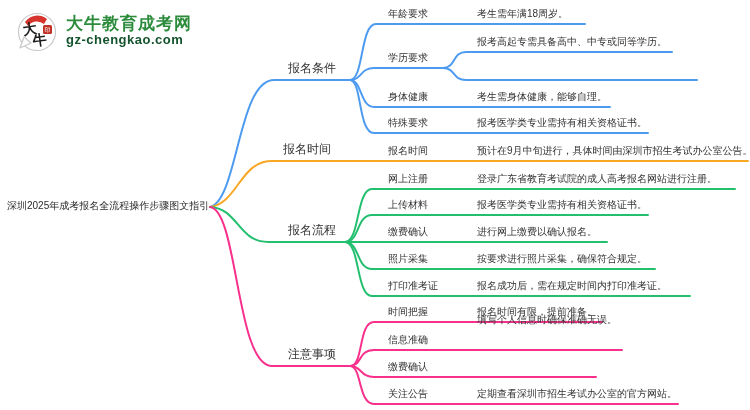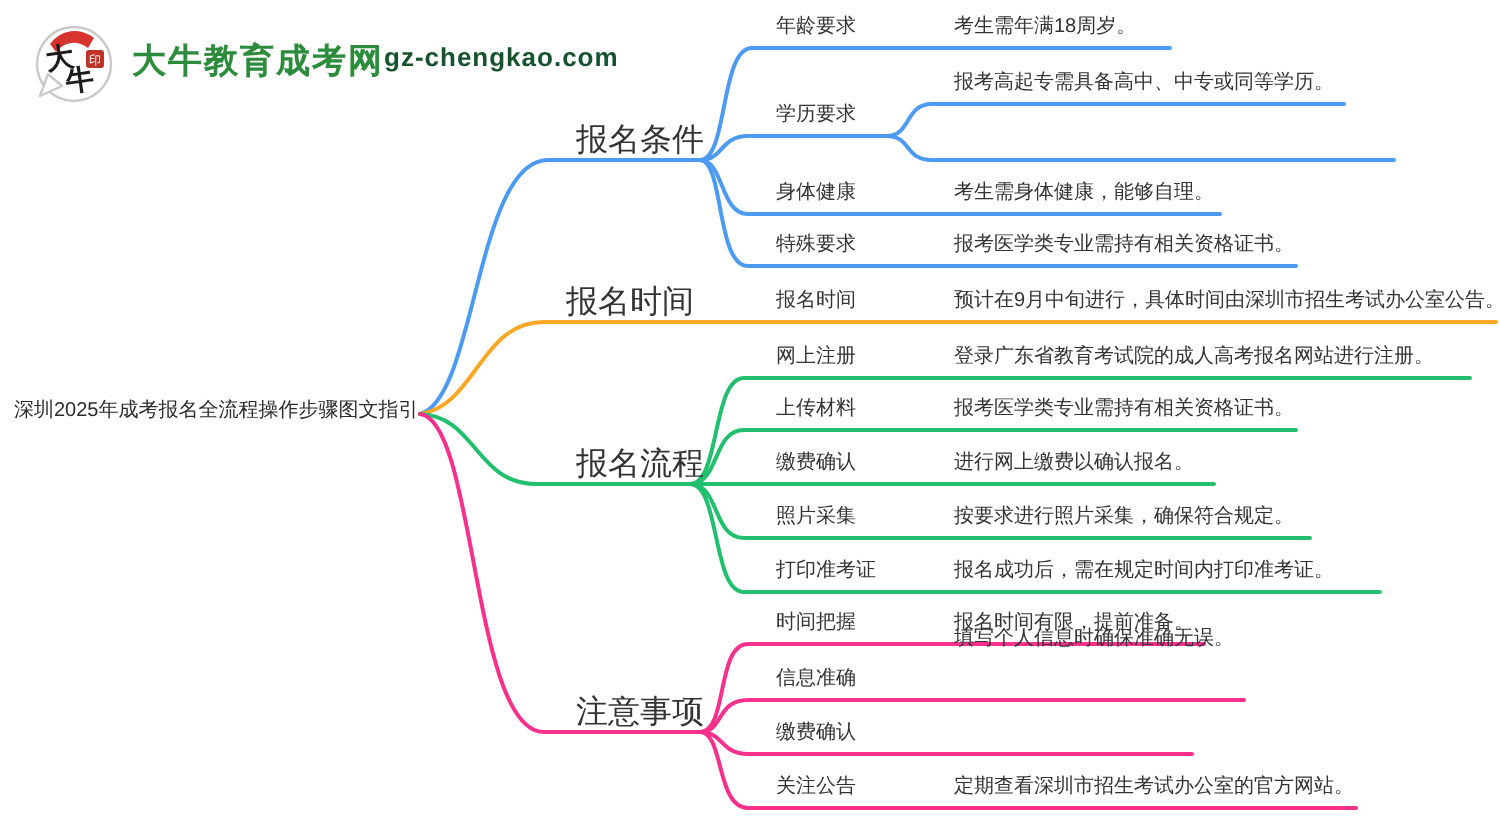--- a/index.html
+++ b/index.html
@@ -3,33 +3,33 @@
 <meta charset="utf-8">
 <style>
   html,body{margin:0;padding:0;background:#fff;}
   .canvas{
     position:relative;width:750px;height:410px;background:#ffffff;
     overflow:hidden;font-family:"Liberation Sans","DejaVu Sans",sans-serif;
   }
   
   .logo{position:absolute;left:14px;top:8px;display:flex;align-items:center;gap:6px;cursor:pointer;}
   .logo-icon{width:46px;height:46px;display:block;}
-  .logo-text{display:flex;flex-direction:row;line-height:1.05;justify-content:center;}
+  .logo-text{display:flex;flex-direction:column;line-height:1.05;justify-content:center;}
   .logo-title{font-size:17px;font-weight:bold;color:#2d8c3c;letter-spacing:1px;white-space:nowrap;}
   .logo-sub{font-size:13px;font-weight:bold;color:#14532d;letter-spacing:.5px;white-space:nowrap;}
   
   .links{position:absolute;left:0;top:0;}
   .links path{fill:none;stroke-width:2;stroke-linecap:round;}
   .lk-blue path{stroke:#4d9bf0;}
   .lk-orange path{stroke:#f9a825;}
   .lk-green path{stroke:#22bf6f;}
   .lk-pink path{stroke:#f7308c;}
   .node{position:absolute;color:#333;white-space:nowrap;line-height:1.2;cursor:default;}
   .root{font-size:10px;color:#2b2b2b;}
-  .lv1{font-size:16px;}
+  .lv1{font-size:12px;}
   .lv2,.leaf{font-size:10px;}
 </style>
 </head>
 <body>
 
 <div class="canvas">
 
   <div class="logo">
     <svg class="logo-icon" viewBox="0 0 46 46">
       <circle cx="23" cy="24" r="18.5" fill="#ffffff" stroke="#c9c9c9" stroke-width="1.2"></circle>

